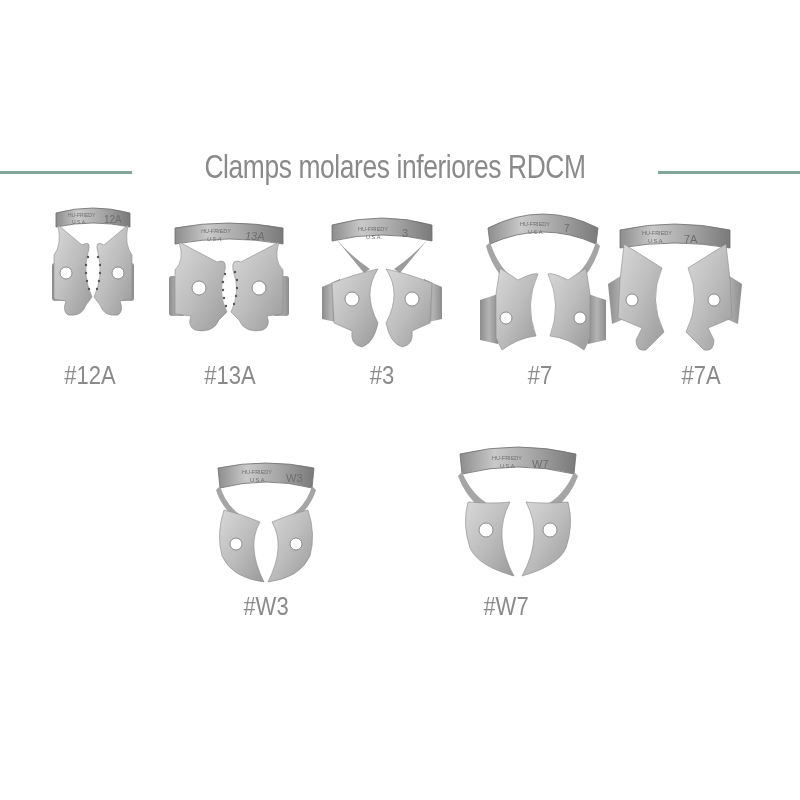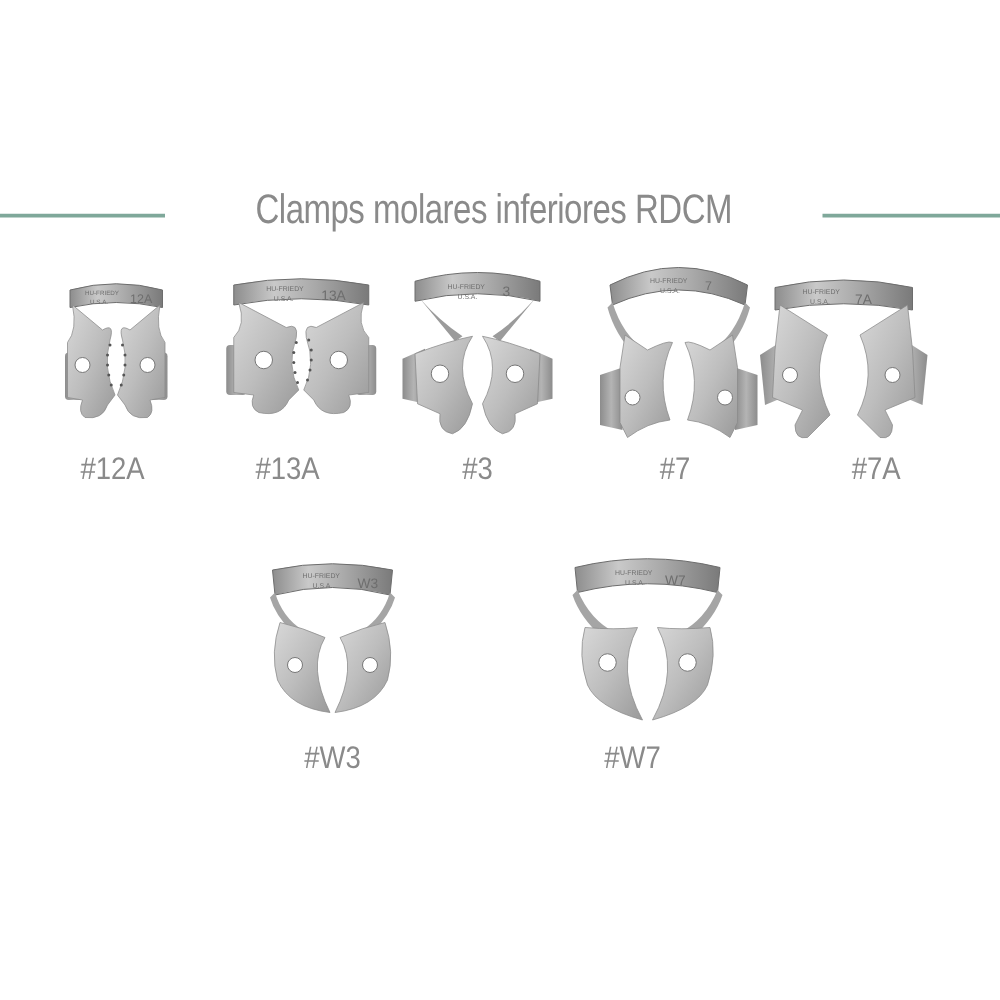--- a/index.html
+++ b/index.html
@@ -44,21 +44,21 @@
       <stop offset="0.5" stop-color="#b4b4b4"></stop>
       <stop offset="1" stop-color="#8c8c8c"></stop>
     </linearGradient>
   </defs>
 </svg>
 
 <div class="rule left"></div>
 <div class="title">Clamps molares inferiores RDCM</div>
 <div class="rule right"></div>
 
-<div class="clamp" style="left:52px;top:224px;width:82px;height:122px;">
+<div class="clamp" style="left:52px;top:205px;width:82px;height:122px;">
   <svg viewBox="0 0 82 122">
     <path d="M4 8 Q41 -2 78 8 L78 22 Q41 14 4 22 Z" fill="url(#bow)" stroke="#6d6d6d" stroke-width="0.8"></path>
     <rect x="0" y="58" width="14" height="38" rx="3" fill="url(#wing)"></rect>
     <rect x="68" y="58" width="14" height="38" rx="3" fill="url(#wing)"></rect>
     <path d="M6 20 L30 40 Q40 34 36 48 Q30 70 40 92 L34 100 Q30 112 16 110 Q10 106 14 96 L2 94 L2 50 Q10 40 6 20 Z" fill="url(#jaw)" stroke="#8a8a8a" stroke-width="0.6"></path>
     <path d="M76 20 L52 40 Q42 34 46 48 Q52 70 42 92 L48 100 Q52 112 66 110 Q72 106 68 96 L80 94 L80 50 Q72 40 76 20 Z" fill="url(#jaw)" stroke="#8a8a8a" stroke-width="0.6"></path>
     <circle cx="14" cy="68" r="6" fill="#ffffff" stroke="#777" stroke-width="0.8"></circle>
     <circle cx="66" cy="68" r="6" fill="#ffffff" stroke="#777" stroke-width="0.8"></circle>
     <g fill="#555">
         <circle cx="36" cy="52" r="1.2"></circle>
@@ -72,21 +72,21 @@
         <circle cx="47" cy="76" r="1.2"></circle>
         <circle cx="45" cy="84" r="1.2"></circle>
       </g>
     <text class="stamp" x="16" y="12" font-size="5">HU-FRIEDY</text>
     <text class="stamp" x="20" y="19" font-size="5">U.S.A.</text>
     <text class="stamp" x="52" y="18" font-size="10" fill="#e8e8e8">12A</text>
   </svg>
 </div>
 <div class="label" style="left:30px;top:361px;">#12A</div>
 
-<div class="clamp" style="left:181px;top:220px;width:120px;height:122px;">
+<div class="clamp" style="left:169px;top:220px;width:120px;height:122px;font-style:italic;">
   <svg viewBox="0 0 120 122">
     <path d="M6 8 Q60 -2 114 8 L114 24 Q60 14 6 24 Z" fill="url(#bow)" stroke="#6d6d6d" stroke-width="0.8"></path>
     <rect x="0" y="56" width="16" height="40" rx="3" fill="url(#wing)"></rect>
     <rect x="104" y="56" width="16" height="40" rx="3" fill="url(#wing)"></rect>
     <path d="M10 22 L48 42 Q58 38 56 50 Q48 72 58 92 L50 100 Q44 114 26 110 Q18 106 22 96 L6 94 L6 50 Q16 40 10 22 Z" fill="url(#jaw)" stroke="#8a8a8a" stroke-width="0.6"></path>
     <path d="M110 22 L72 42 Q62 38 64 50 Q72 72 62 92 L70 100 Q76 114 94 110 Q102 106 98 96 L114 94 L114 50 Q104 40 110 22 Z" fill="url(#jaw)" stroke="#8a8a8a" stroke-width="0.6"></path>
     <circle cx="30" cy="68" r="7" fill="#ffffff" stroke="#777" stroke-width="0.8"></circle>
     <circle cx="90" cy="68" r="7" fill="#ffffff" stroke="#777" stroke-width="0.8"></circle>
     <g fill="#555">
         <circle cx="56" cy="54" r="1.2"></circle>
@@ -152,21 +152,21 @@
     <path d="M120 24 L82 48 Q96 80 80 112 L98 130 Q108 132 108 120 L102 108 L126 98 L124 60 Z" fill="url(#jaw)" stroke="#8a8a8a" stroke-width="0.6"></path>
     <circle cx="26" cy="80" r="6" fill="#ffffff" stroke="#777" stroke-width="0.8"></circle>
     <circle cx="108" cy="80" r="6" fill="#ffffff" stroke="#777" stroke-width="0.8"></circle>
     <text class="stamp" x="36" y="15" font-size="5.5">HU-FRIEDY</text>
     <text class="stamp" x="42" y="23" font-size="5.5">U.S.A.</text>
     <text class="stamp" x="78" y="23" font-size="11">7A</text>
   </svg>
 </div>
 <div class="label" style="left:641px;top:361px;">#7A</div>
 
-<div class="clamp" style="left:212px;top:448px;width:108px;height:124px;">
+<div class="clamp" style="left:212px;top:460px;width:108px;height:124px;">
   <svg viewBox="0 0 108 124">
     <path d="M6 8 Q54 -2 102 8 L100 28 Q54 16 8 28 Z" fill="url(#bow)" stroke="#6d6d6d" stroke-width="0.8"></path>
     <path d="M8 26 Q14 46 30 56 L22 58 Q8 44 4 30 Z" fill="#a5a5a5"></path>
     <path d="M100 26 Q94 46 78 56 L86 58 Q100 44 104 30 Z" fill="#a5a5a5"></path>
     <path d="M12 50 Q30 54 48 62 Q34 86 52 122 Q20 118 10 96 Q4 74 12 50 Z" fill="url(#jaw)" stroke="#8a8a8a" stroke-width="0.6"></path>
     <path d="M96 50 Q78 54 60 62 Q74 86 56 122 Q88 118 98 96 Q104 74 96 50 Z" fill="url(#jaw)" stroke="#8a8a8a" stroke-width="0.6"></path>
     <circle cx="24" cy="84" r="6" fill="#ffffff" stroke="#777" stroke-width="0.8"></circle>
     <circle cx="84" cy="84" r="6" fill="#ffffff" stroke="#777" stroke-width="0.8"></circle>
     <text class="stamp" x="30" y="14" font-size="5.5">HU-FRIEDY</text>
     <text class="stamp" x="38" y="22" font-size="5.5">U.S.A.</text>

